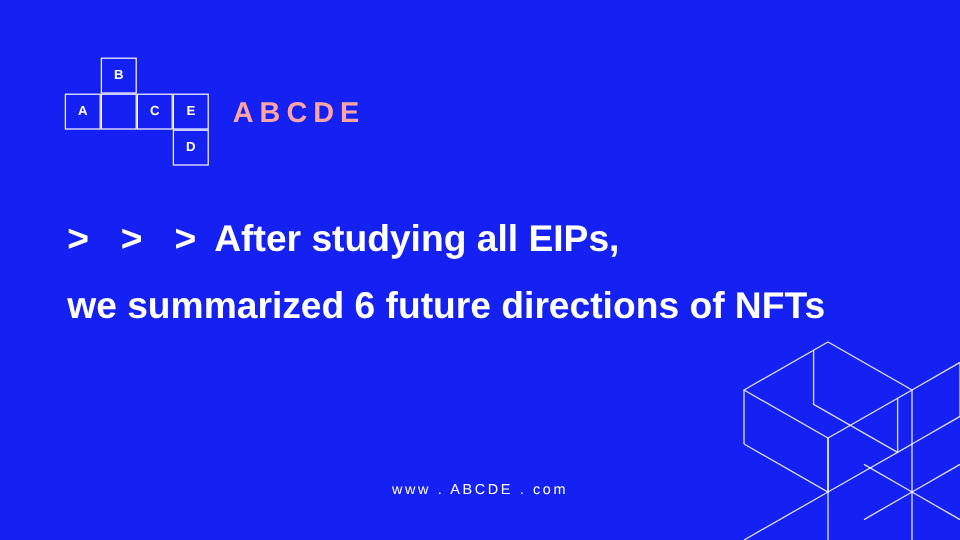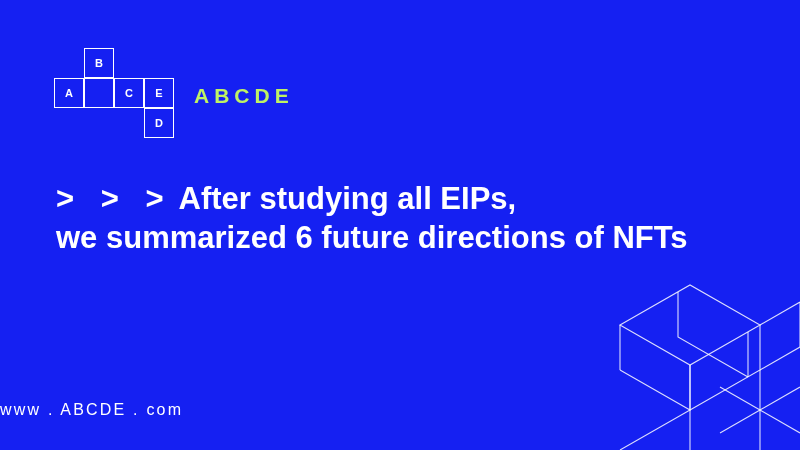--- a/index.html
+++ b/index.html
@@ -61,57 +61,57 @@
   .c-b { left: 30px;  top: 0px;  }
   .c-a { left: 0px;   top: 30px; }
   .c-x { left: 30px;  top: 30px; }
   .c-c { left: 60px;  top: 30px; }
   .c-e { left: 90px;  top: 30px; }
   .c-d { left: 90px;  top: 60px; }
 
   #wordmark {
     margin-left: 24px;
     margin-top: 2px;
-    color: #bef264;
-    font-size: 21px;
+    color: #fca5a5;
+    font-size: 24px;
     font-weight: bold;
     letter-spacing: 5px;
     line-height: 1;
     white-space: nowrap;
   }
 
   
   #headline {
     position: absolute;
     left: 56px;
     top: 183px;
     color: #ffffff;
   }
   .headline-line {
     font-size: 31px;
     font-weight: bold;
     line-height: 1.0;
     white-space: nowrap;
     letter-spacing: 0px;
   }
-  #headline-line-1 { margin-bottom: 8px; }
+  #headline-line-1 { margin-bottom: 25px; }
   .chev {
     letter-spacing: 9px;
     margin-right: 6px;
   }
 
   
   #footer-url {
     position: absolute;
     left: 0;
     right: 0;
     top: 401px;
-    text-align: left;
+    text-align: center;
     color: #ffffff;
-    font-size: 16px;
+    font-size: 12px;
     font-weight: normal;
     letter-spacing: 2.2px;
     white-space: nowrap;
   }
 </style>
 </head>
 <body>
 
 <div id="slide">
 

